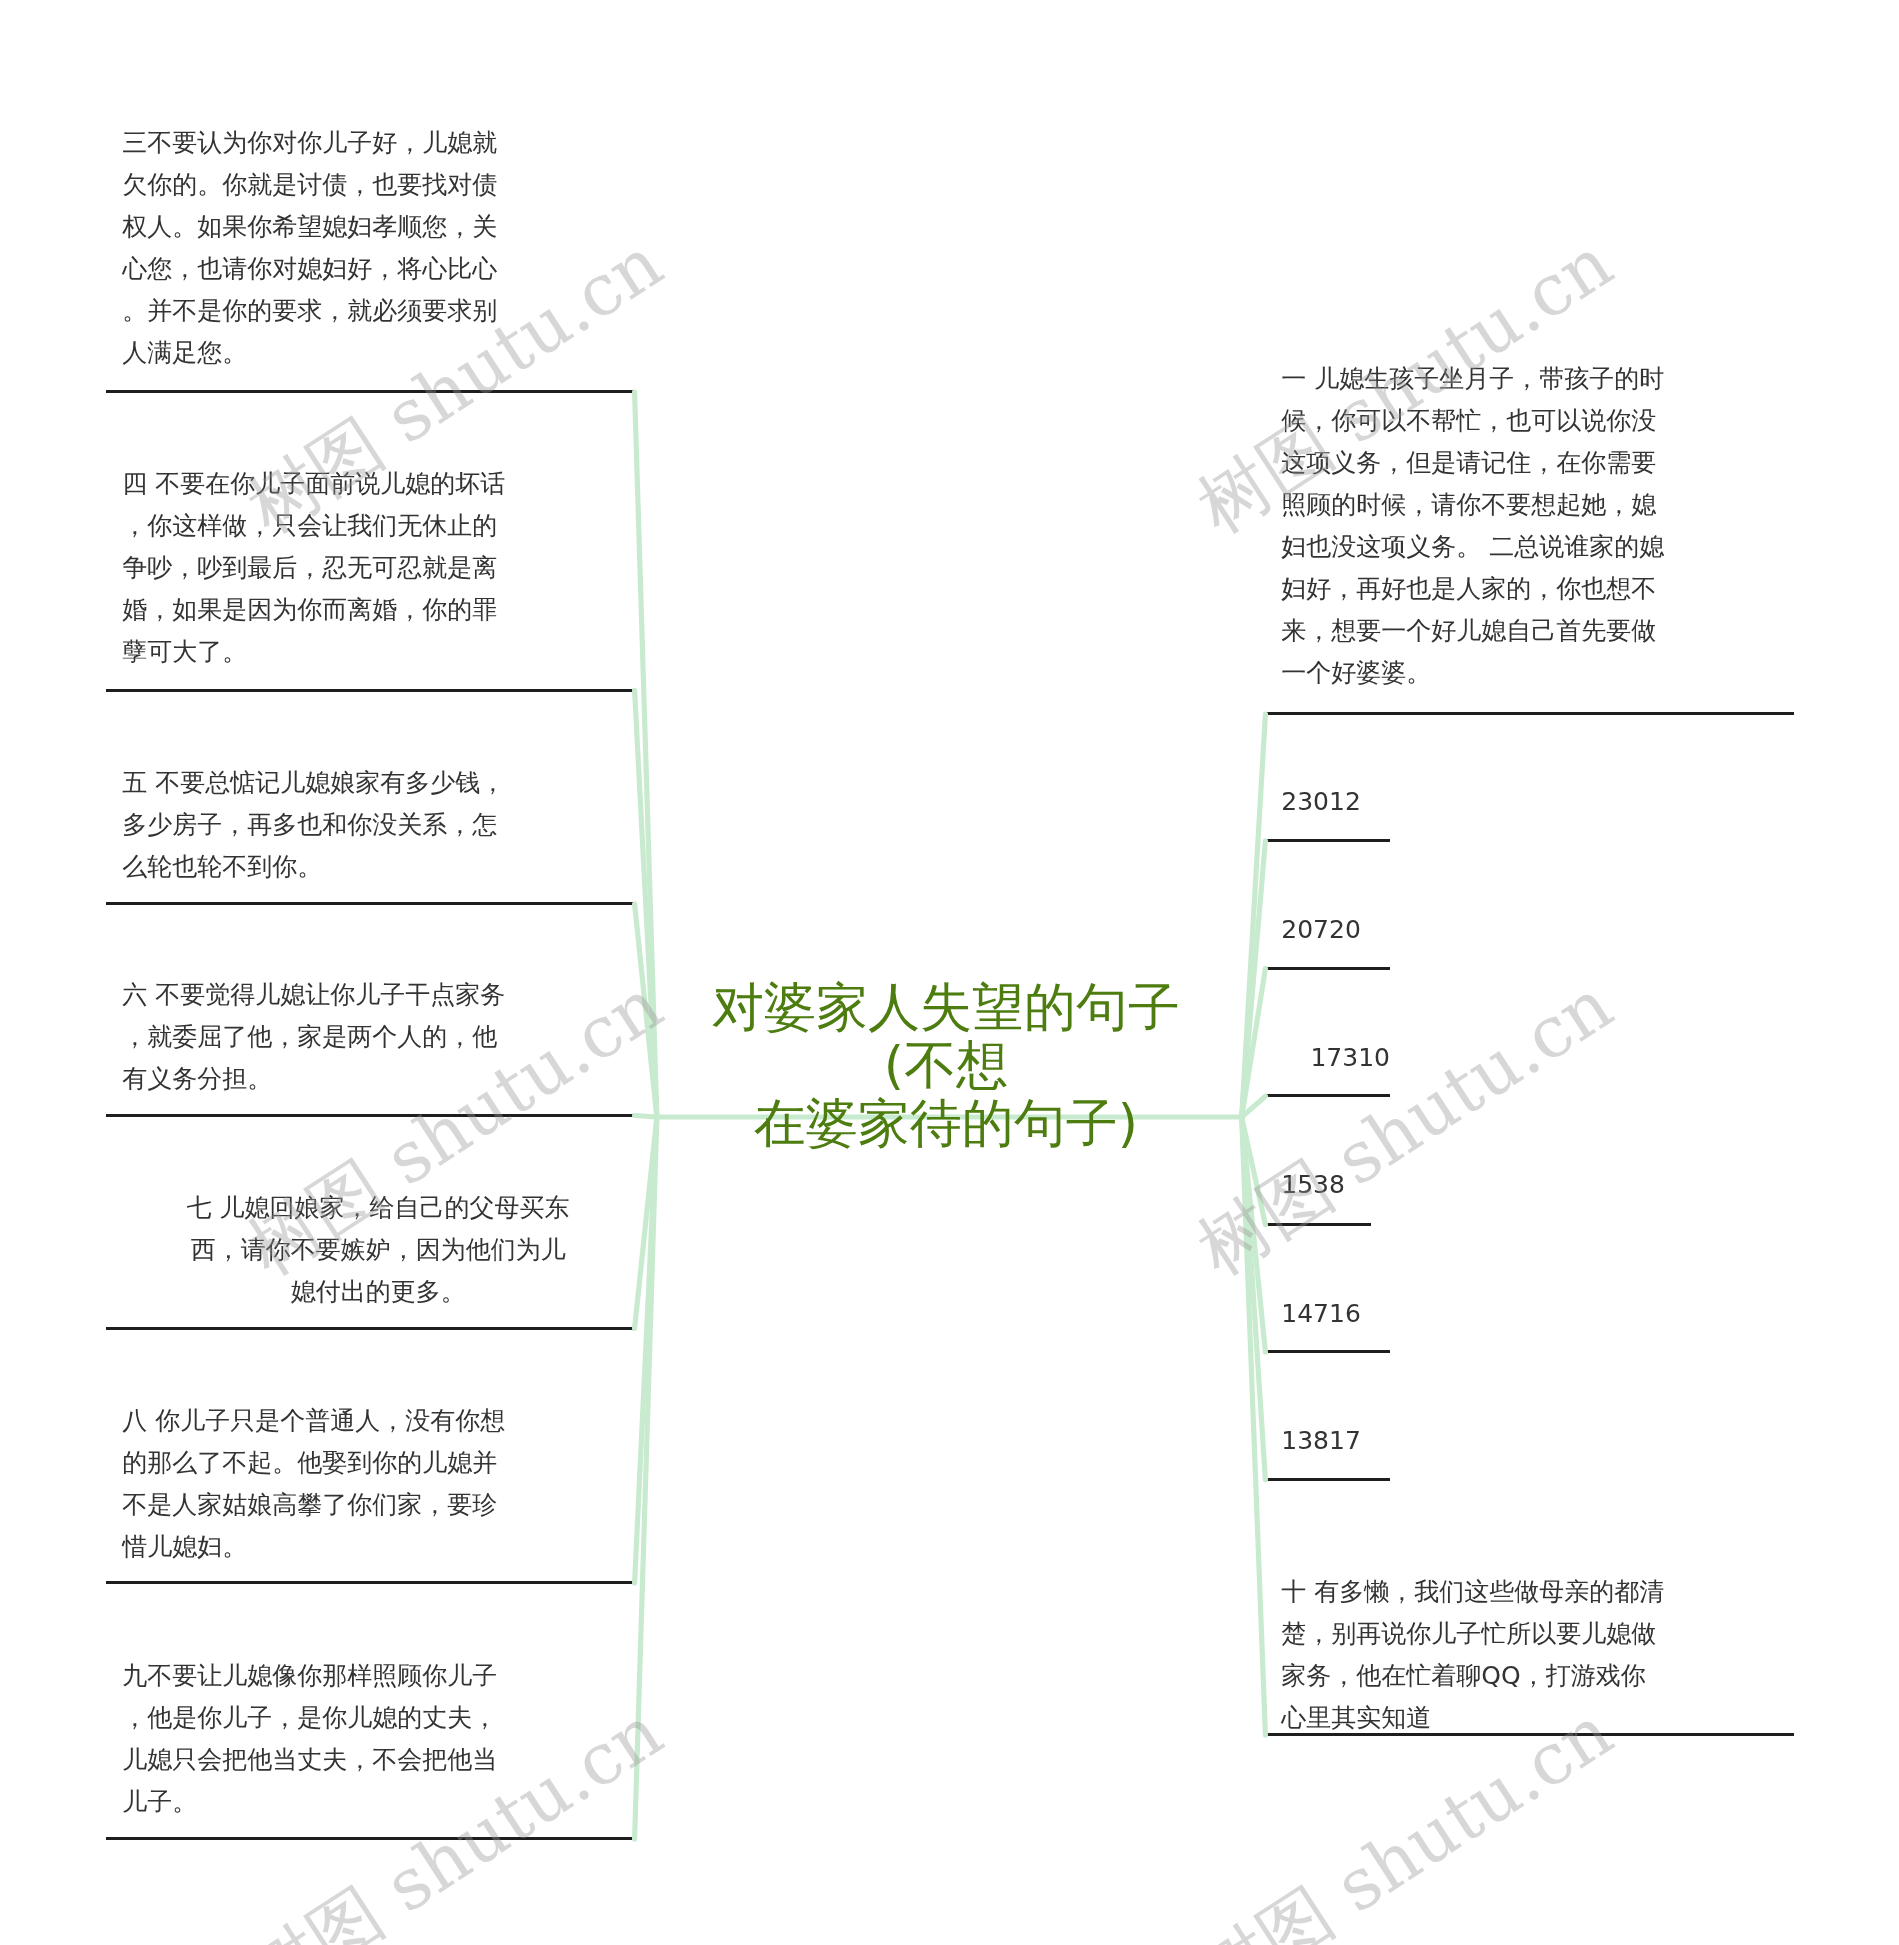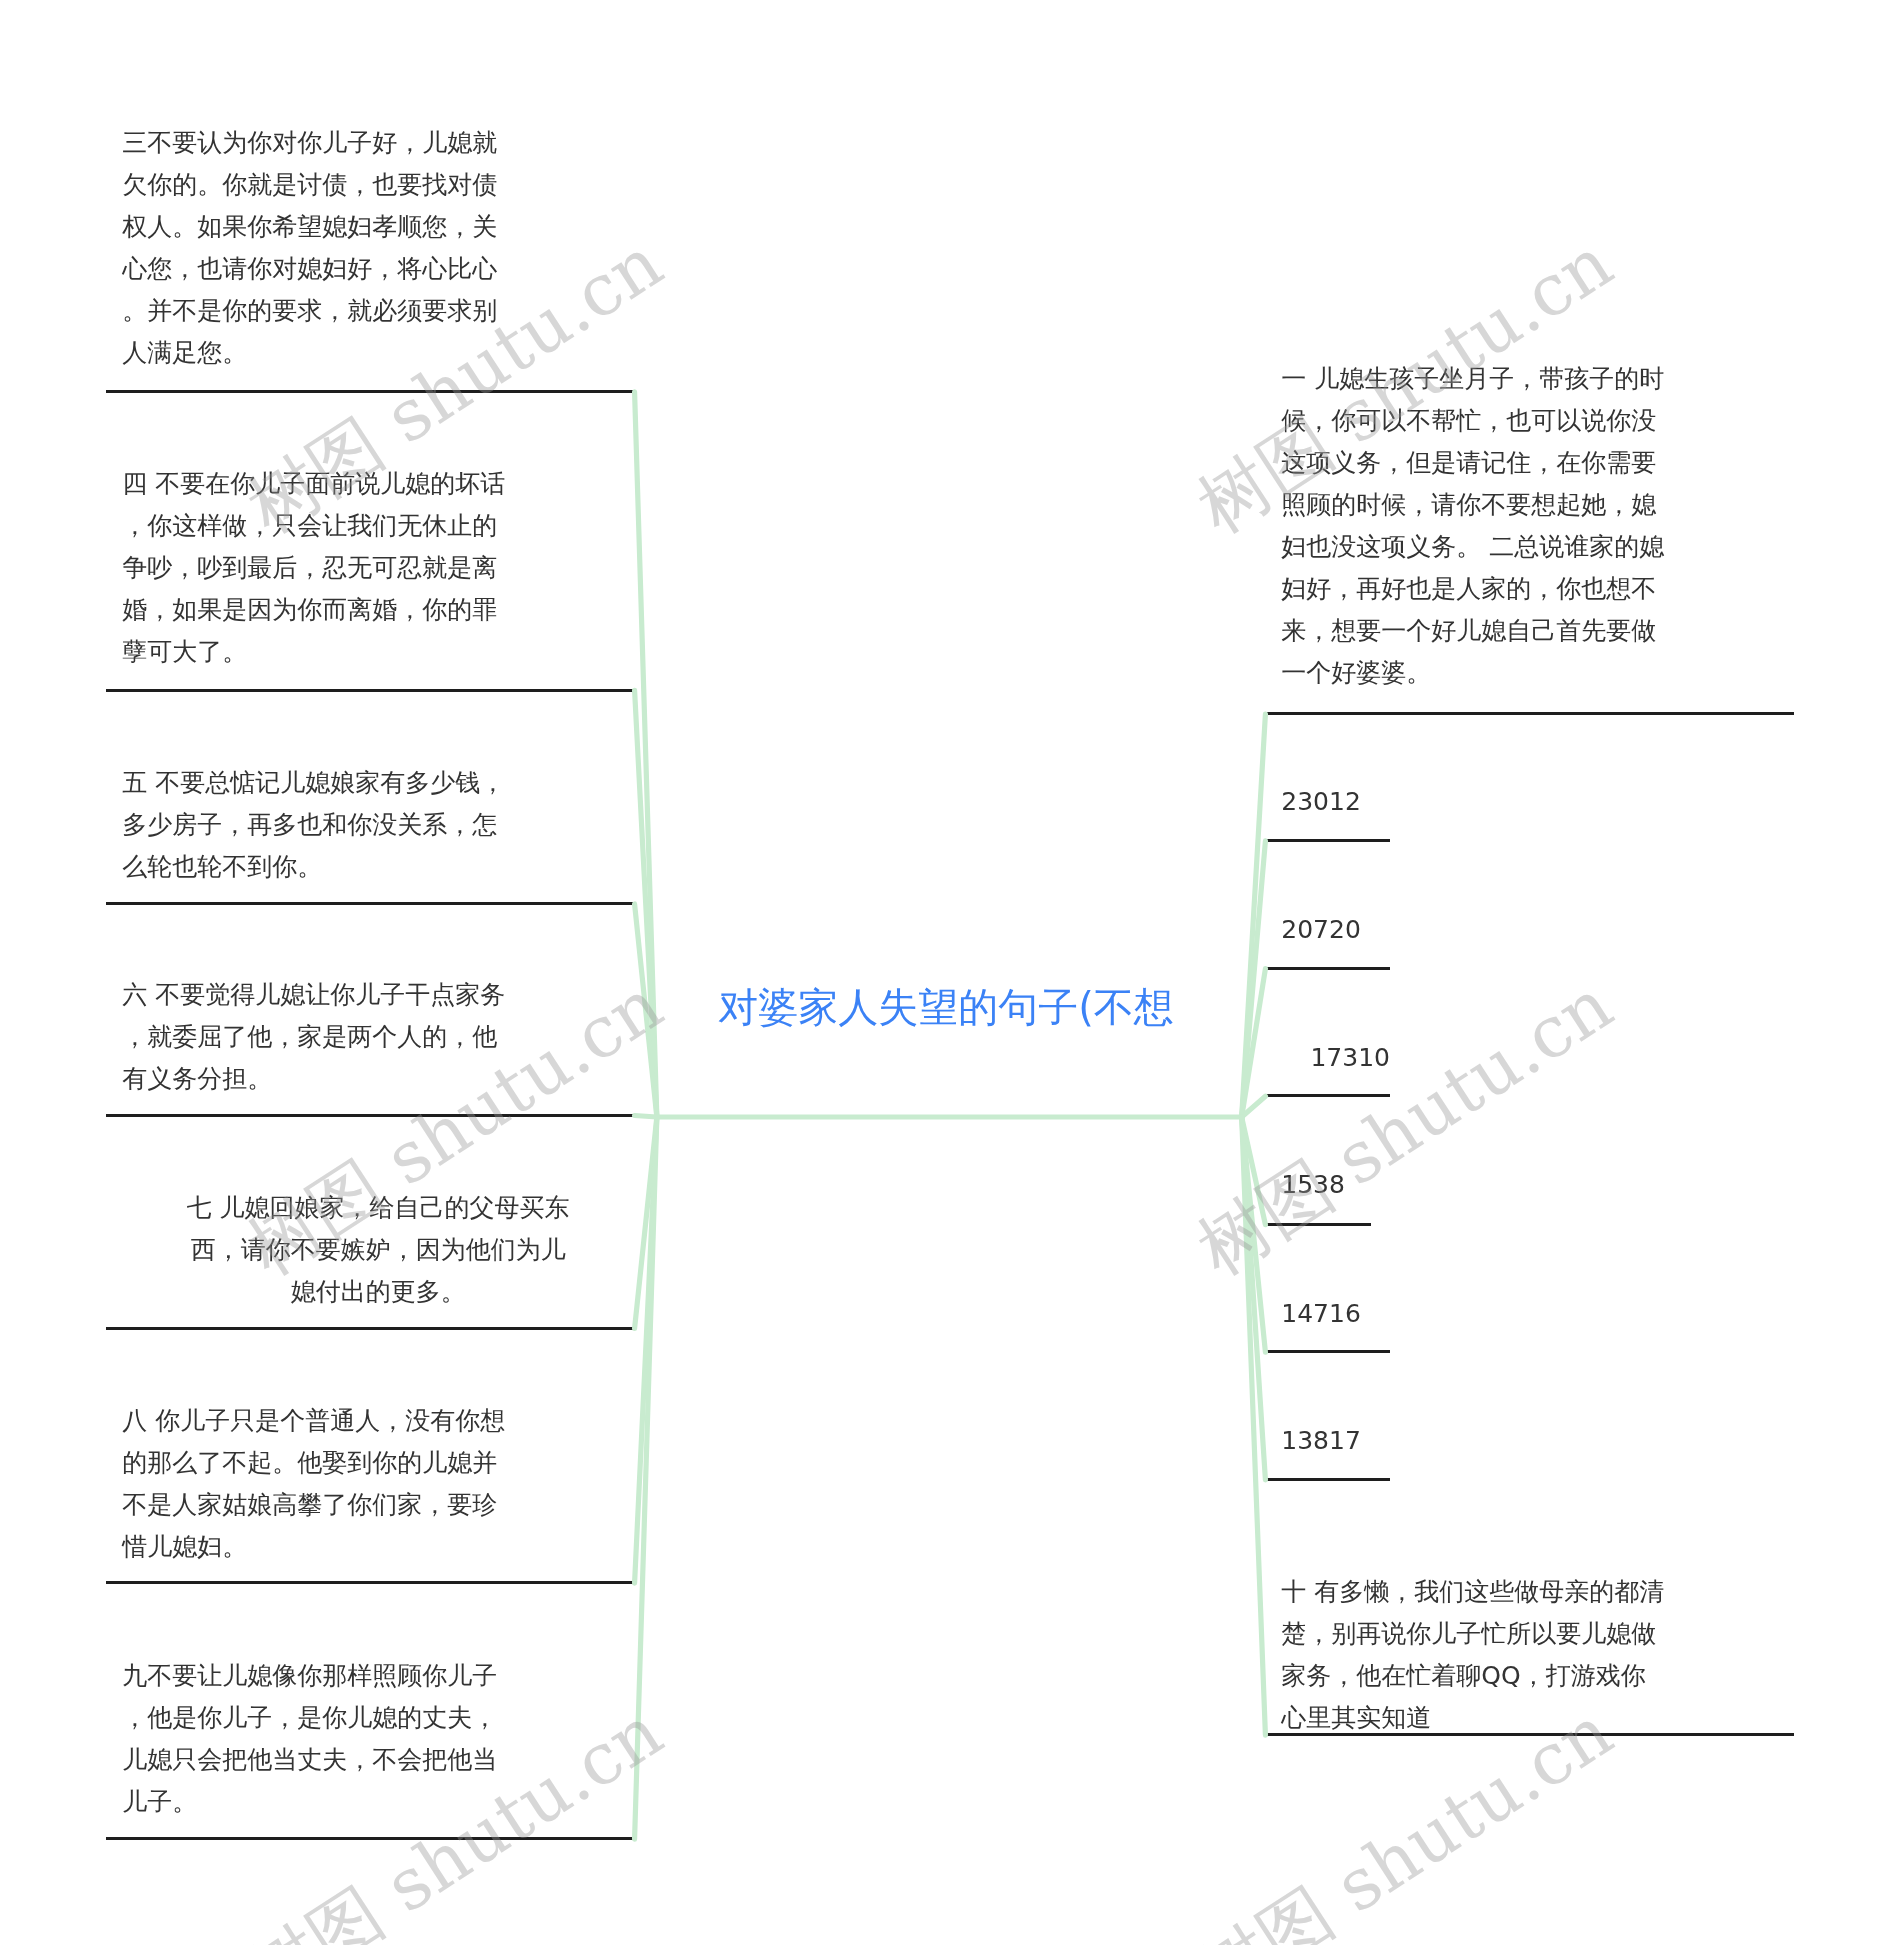--- a/index.html
+++ b/index.html
@@ -3,21 +3,21 @@
 <meta charset="utf-8">
 <style>
   html, body { margin: 0; padding: 0; background: #ffffff; }
   body { width: 1900px; height: 1946px; position: relative; overflow: hidden;
          font-family: "DejaVu Sans", "Liberation Sans", sans-serif; color: #333333; }
   .connectors { position: absolute; left: 0; top: 0; width: 1900px; height: 1946px; z-index: 1; }
   .node { position: absolute; z-index: 2; }
   .node-text { font-size: 25px; line-height: 42px; color: #333333; white-space: pre-wrap; word-break: break-all; }
   .node-line { position: absolute; height: 3px; background: #1e1e1e; }
   .center-title { position: absolute; z-index: 2; left: 690px; width: 512px; top: 978px;
-                  text-align: center; font-size: 40px; line-height: 58px; color: #3b82f6; }
+                  text-align: center; font-size: 52px; line-height: 58px; color: #4d7c0f; }
   .watermark { position: absolute; z-index: 3; font-family: "DejaVu Serif", "Liberation Serif", serif;
                font-size: 71px; color: rgba(150,150,150,0.38); transform: rotate(-33deg);
                transform-origin: left bottom; white-space: nowrap; pointer-events: none; }
 </style>
 </head>
 <body>
 
 <svg class="connectors" viewBox="0 0 2560 2622" width="1900" height="1946">
   <g stroke="#c8ebcf" stroke-width="7" fill="none" stroke-linecap="round">
 
@@ -37,20 +37,21 @@
     <line x1="1673" y1="1505" x2="1705" y2="1477"></line>
     <line x1="1673" y1="1505" x2="1705" y2="1650"></line>
     <line x1="1673" y1="1505" x2="1705" y2="1822"></line>
     <line x1="1673" y1="1505" x2="1705" y2="1994"></line>
     <line x1="1673" y1="1505" x2="1705" y2="2338"></line>
   </g>
 </svg>
 
 <div class="center-title">
   <div>对婆家人失望的句子(不想</div>
+  <div>在婆家待的句子)</div>
 </div>
 
 <div class="node" style="left:106px; top:122px; width:528px;">
   <div class="node-text" style="padding-left:16.3px;">三不要认为你对你儿子好，儿媳就
 欠你的。你就是讨债，也要找对债
 权人。如果你希望媳妇孝顺您，关
 心您，也请你对媳妇好，将心比心
 。并不是你的要求，就必须要求别
 人满足您。</div>
 </div>

